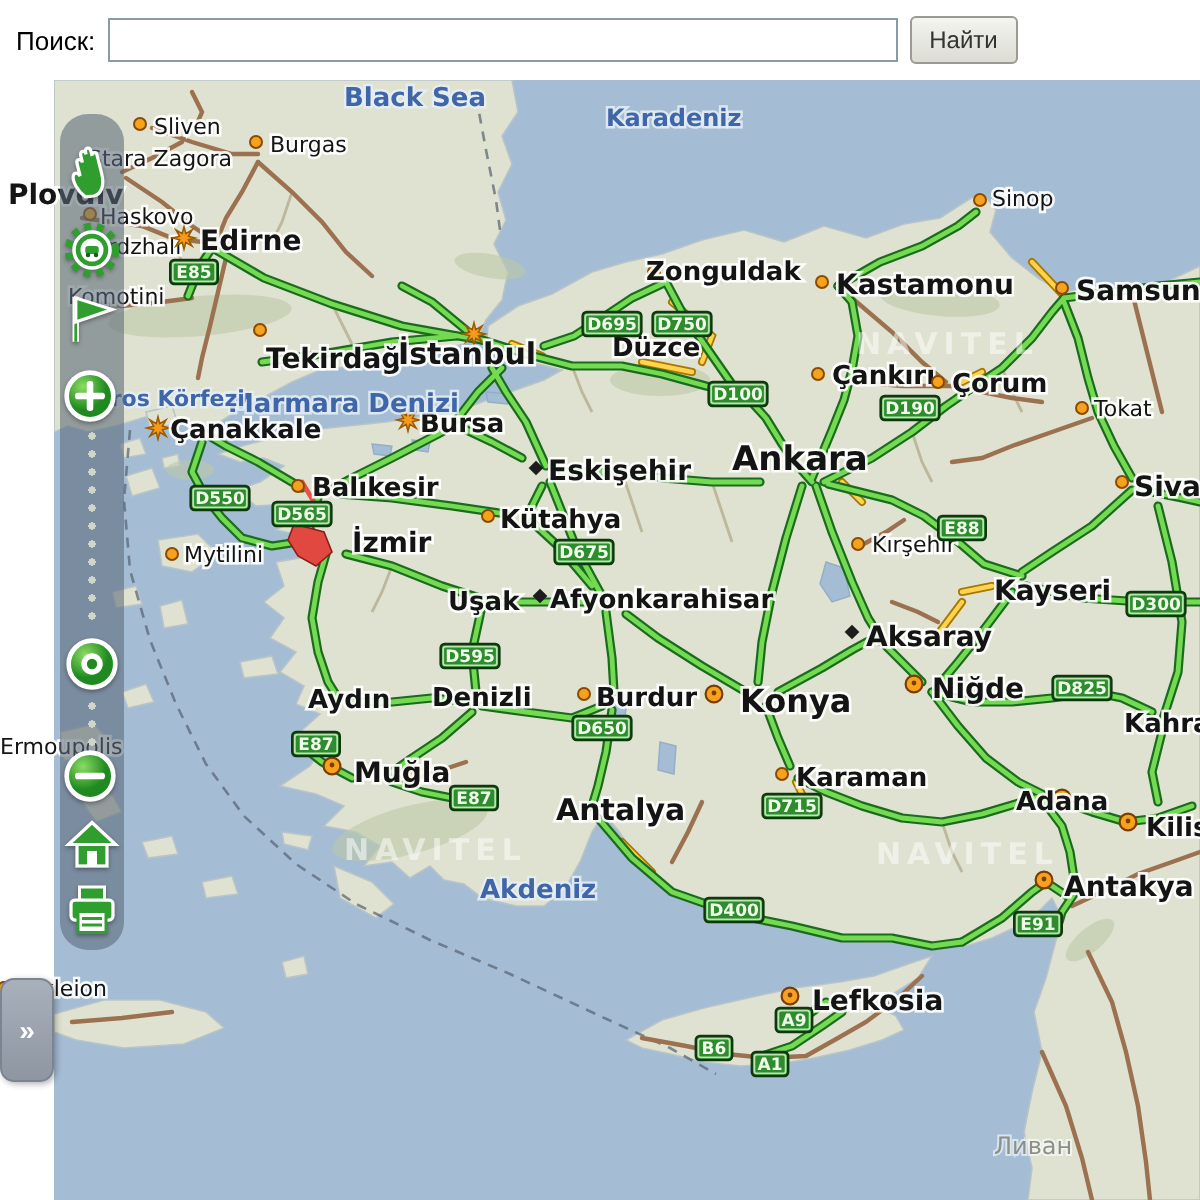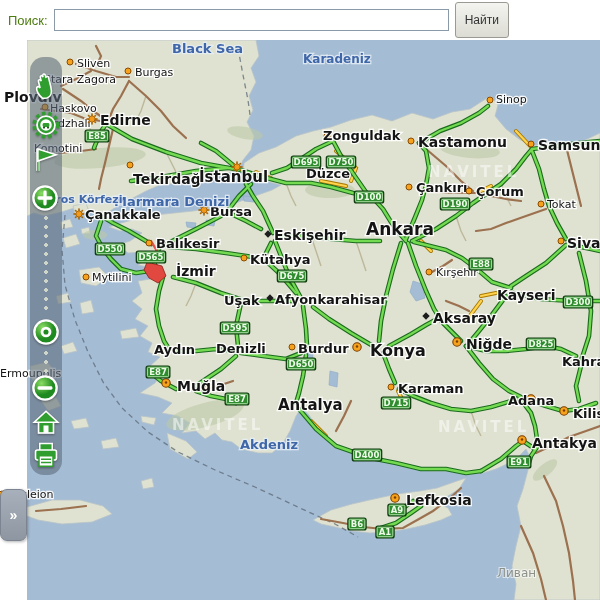--- a/index.html
+++ b/index.html
@@ -1,21 +1,21 @@
 <!DOCTYPE html>
 <html><head>
 <meta charset="utf-8">
 <style>
   html,body{margin:0;padding:0;width:600px;height:600px;overflow:hidden;background:#fff;
     font-family:"Liberation Sans",sans-serif;}
   #topbar{position:absolute;left:0;top:0;width:600px;height:40px;background:#fff;z-index:20;
     display:flex;align-items:center;}
-  #search-label{font-size:13px;color:#4d7c0f;margin-left:8px;margin-right:6px;}
+  #search-label{font-size:13px;color:#000000;margin-left:8px;margin-right:6px;}
   #search-input{width:385px;height:18px;border:1px solid #8a9aa8;font-size:12px;padding:1px 4px;}
-  #search-btn{margin-left:6px;height:36px;font-size:12px;padding:2px 9px;color:#333;
+  #search-btn{margin-left:6px;height:24px;font-size:12px;padding:2px 9px;color:#333;
     background:linear-gradient(#f4f4f0,#dcdcd4);border:1px solid #9a9a92;border-radius:3px;}
   #map{position:absolute;left:0;top:40px;width:600px;height:560px;}
   #map-svg{position:absolute;left:0;top:0;}
   .land{fill:#dfe2d0;stroke:#b9c4c9;stroke-width:0.8;}
   .lake{fill:#a4bcd4;stroke:#93aec9;stroke-width:0.7;}
   .forest{fill:#bccaa8;opacity:0.6;}
   .dash{fill:none;stroke:#5c6875;stroke-width:1.3;stroke-dasharray:5 4;opacity:.75;}
   .rd-min{fill:none;stroke:#bdb79b;stroke-width:1.4;}
   .rd-br{fill:none;stroke:#9c7150;stroke-width:2.2;stroke-linecap:round;}
   .rd-yc{fill:none;stroke:#a87800;stroke-width:4;stroke-linecap:round;}

